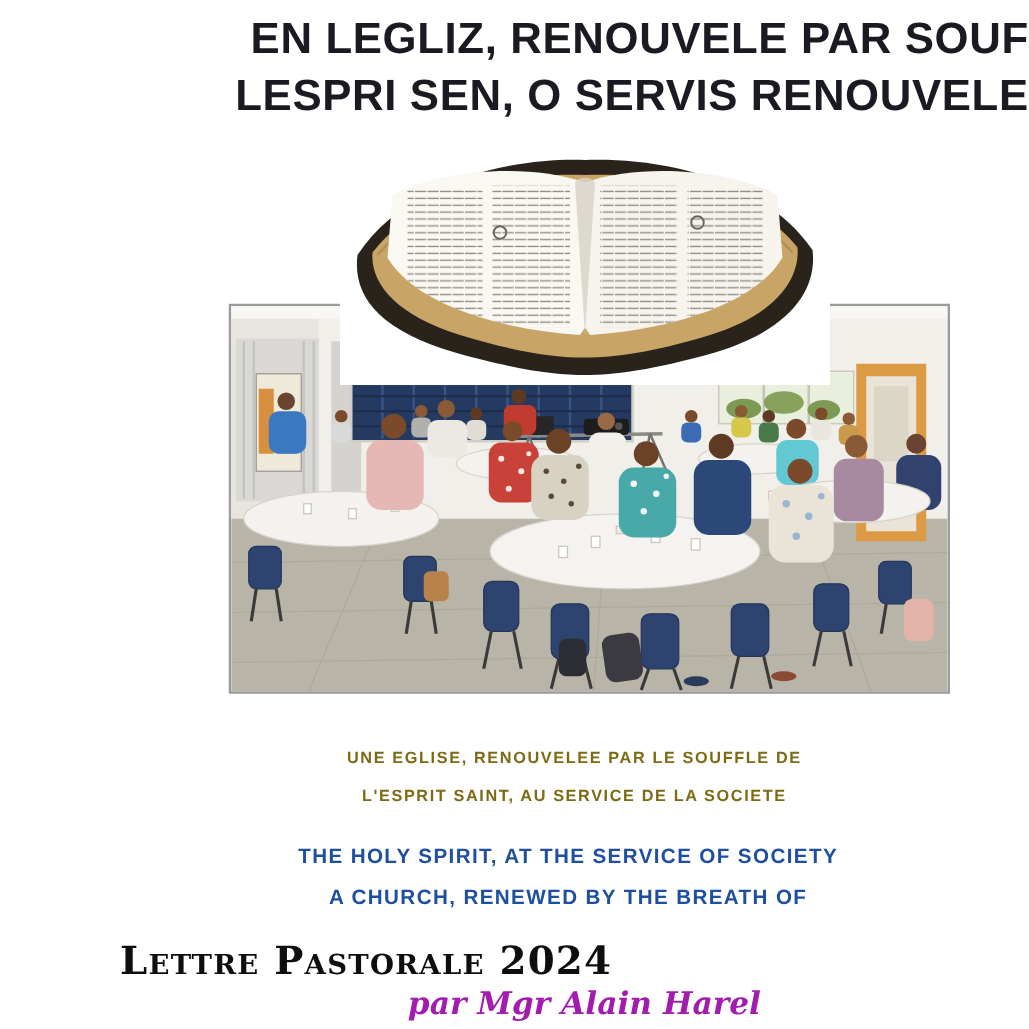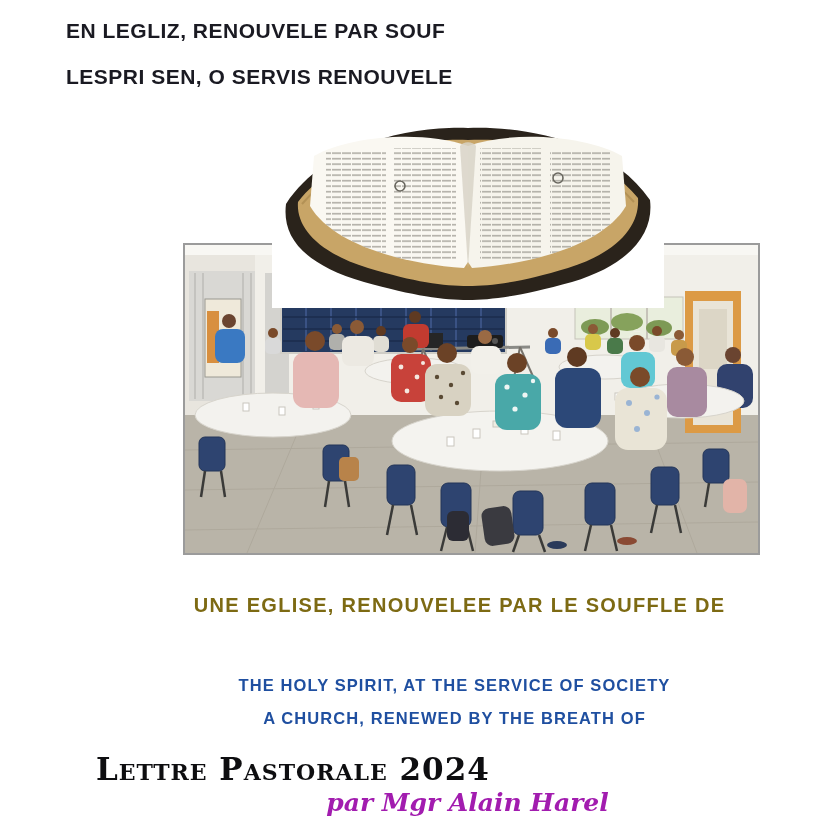--- a/index.html
+++ b/index.html
@@ -1,30 +1,30 @@
 <!DOCTYPE html>
 <html><head>
 <meta charset="utf-8">
 <style>
   html,body{margin:0;padding:0;background:#ffffff;}
   .page{position:relative;width:823px;height:823px;background:#ffffff;overflow:hidden;
         font-family:"Liberation Sans",sans-serif;}
   
-  .creole-title{position:absolute;top:8px;left:66px;width:757px;text-align:left;
-    font-size:21px;font-weight:bold;letter-spacing:.5px;line-height:46px;color:#1a1a22;}
+  .creole-title{position:absolute;top:8px;left:66px;width:757px;text-align:right;
+    font-size:35px;font-weight:bold;letter-spacing:.5px;line-height:46px;color:#1a1a22;}
   
   .photo{position:absolute;left:183px;top:243px;width:573px;height:308px;margin:0;
     border:2px solid #9b9b9b;box-sizing:content-box;z-index:1;}
   .photo svg{display:block;}
   .bible{position:absolute;left:272px;top:112px;width:392px;height:196px;margin:0;
     background:#ffffff;z-index:2;}
   .bible svg{display:block;}
   
   .subtitle-fr{position:absolute;top:590px;left:96px;width:727px;text-align:center;
-    font-size:20px;font-weight:bold;letter-spacing:1.3px;line-height:31px;color:#7d6a13;}
+    font-size:13px;font-weight:bold;letter-spacing:1.3px;line-height:31px;color:#7d6a13;}
   
   .subtitle-en{position:absolute;top:669px;left:86px;width:737px;text-align:center;
     font-size:16.5px;font-weight:bold;letter-spacing:1.1px;line-height:33px;color:#1f4fa0;}
   
   .letter-title{position:absolute;top:751px;left:96px;width:727px;text-align:left;
     font-family:"DejaVu Serif","Liberation Serif",serif;font-variant:small-caps;
     font-size:31px;font-weight:bold;letter-spacing:1px;color:#0e0e10;}
   .letter-author{position:absolute;top:788px;left:112px;width:711px;text-align:center;
     font-family:"DejaVu Serif","Liberation Serif",serif;font-style:italic;
     font-size:25px;font-weight:bold;color:#a21caf;}
@@ -336,20 +336,21 @@
         <rect x="278" y="40" width="60" height="106" fill="url(#textlines)"></rect>
         <circle cx="286" cy="66" r="5" fill="none" stroke="#6a6860" stroke-width="1.6"></circle>
       </g>
 
       <path d="M188,34 L196,156 L204,34 C201,29 191,29 188,34 Z" fill="#d8d4c8" opacity=".85"></path>
     </svg>
   </figure>
 
   <div class="subtitle-fr">
     <div>UNE EGLISE, RENOUVELEE PAR LE SOUFFLE DE</div>
+    <div>L'ESPRIT SAINT, AU SERVICE DE LA SOCIETE</div>
   </div>
 
   <div class="subtitle-en">
     <div>THE HOLY SPIRIT, AT THE SERVICE OF SOCIETY</div>
     <div>A CHURCH, RENEWED BY THE BREATH OF</div>
   </div>
 
   <div class="letter-title">Lettre Pastorale 2024</div>
   <div class="letter-author">par Mgr Alain Harel</div>
 

